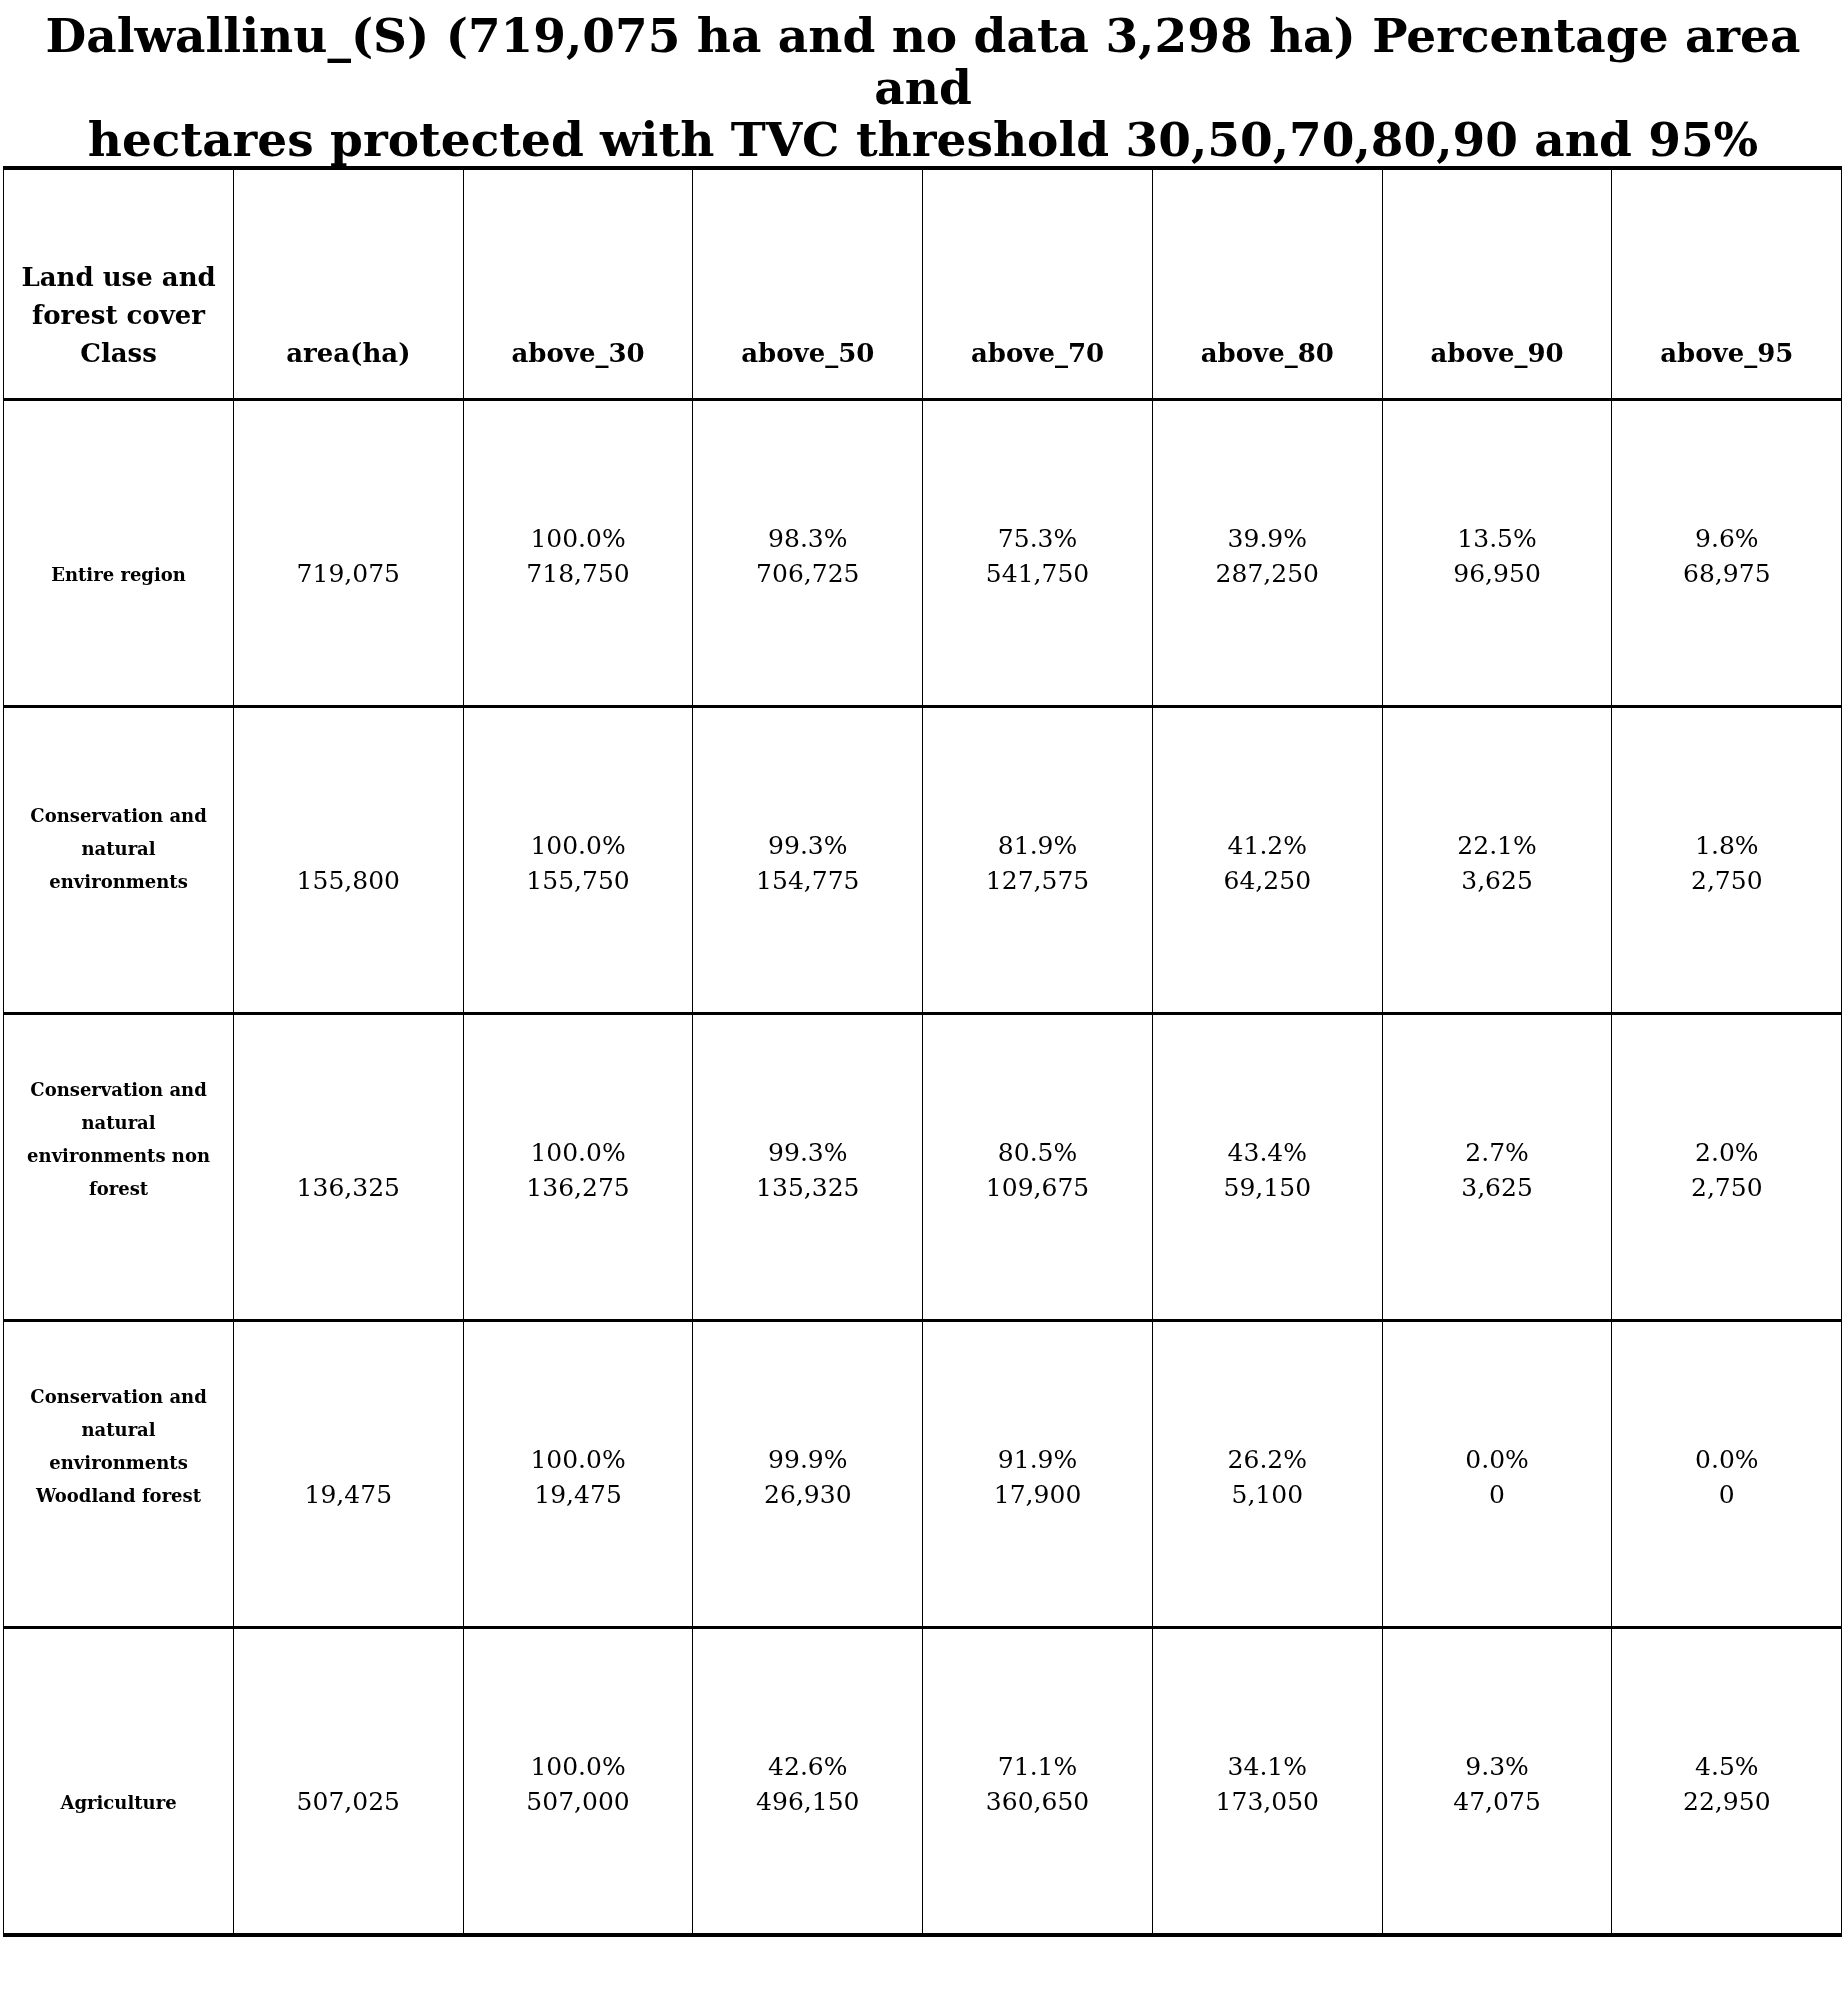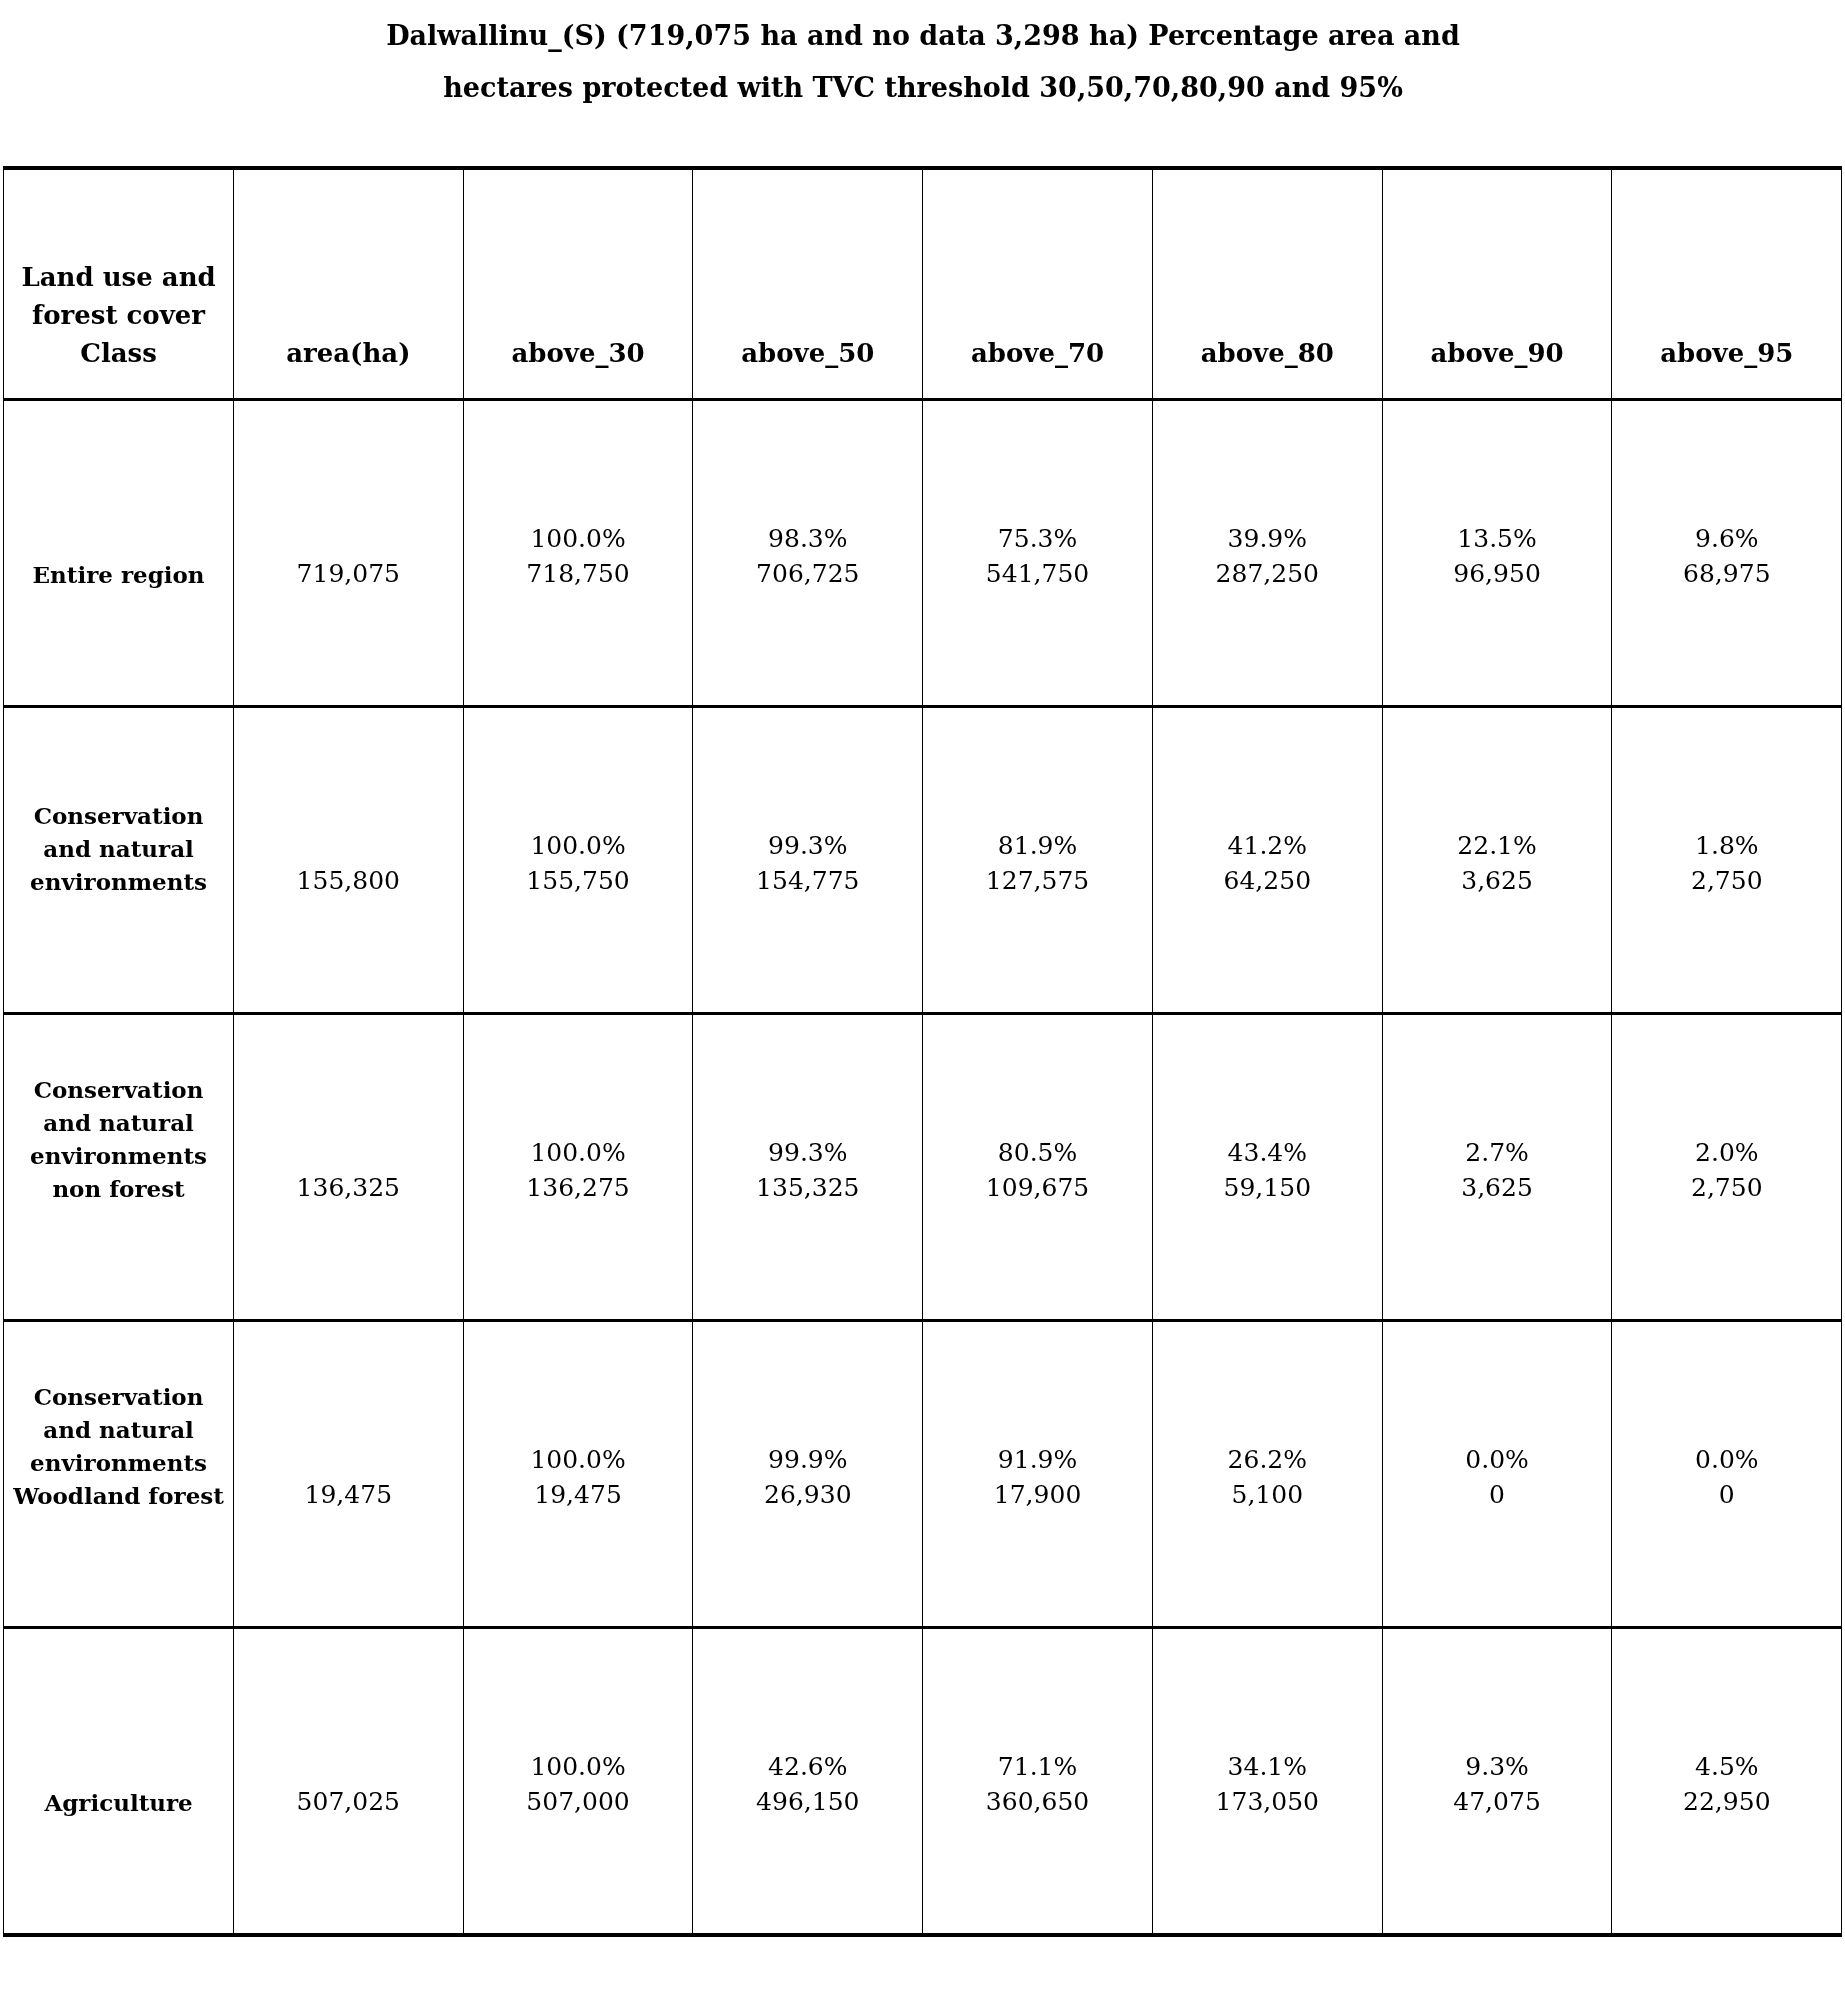--- a/index.html
+++ b/index.html
@@ -1,34 +1,34 @@
 <!DOCTYPE html>
 <html style="font-size:6.4px"><head>
 <meta charset="utf-8">
 <style>
   html,body{margin:0;padding:0;background:#ffffff;width:1846px;height:2533px;position:relative;overflow:hidden;}
 
   
   .title{position:absolute;top:9.6px;left:0;width:100%;text-align:center;
          font-family:"DejaVu Serif","Liberation Serif",serif;
-         font-weight:bold;font-size:27px;line-height:52px;color:#000;}
+         font-weight:bold;font-size:47px;line-height:52px;color:#000;}
 
   
   .tbl{position:absolute;left:3.2px;top:166px;width:1839px;box-sizing:border-box;
        border:1.6px solid #000;border-top-width:4px;border-bottom-width:4px;background:#fff;
        font-family:"DejaVu Serif","Liberation Serif",serif;color:#000;}
   .row{display:flex;height:307px;border-top:3.6px solid #000;box-sizing:border-box;}
   .row.hd{height:228px;border-top:none;}
   .cell{flex:1 1 0;position:relative;border-left:1.6px solid #000;box-sizing:border-box;}
   .cell:first-child{border-left:none;}
   .anchor{position:absolute;left:7.2px;right:7.2px;top:0;display:flex;flex-direction:column;
           justify-content:flex-end;align-items:center;text-align:center;}
   .row.hd .anchor{height:calc(50% + 88px);font-weight:bold;font-size:26px;line-height:38px;}
   .row.dr .anchor{height:calc(50% + 38px);}
-  .lbl{font-weight:bold;font-size:23px;line-height:33px;}
+  .lbl{font-weight:bold;font-size:18px;line-height:33px;}
   .num{font-size:25px;line-height:35px;white-space:nowrap;}
 </style>
 </head>
 <body>
 
 <div class="title">
   <div>Dalwallinu_(S) (719,075 ha and no data 3,298 ha) Percentage area and</div>
   <div>hectares protected with TVC threshold 30,50,70,80,90 and 95%</div>
 </div>
 

